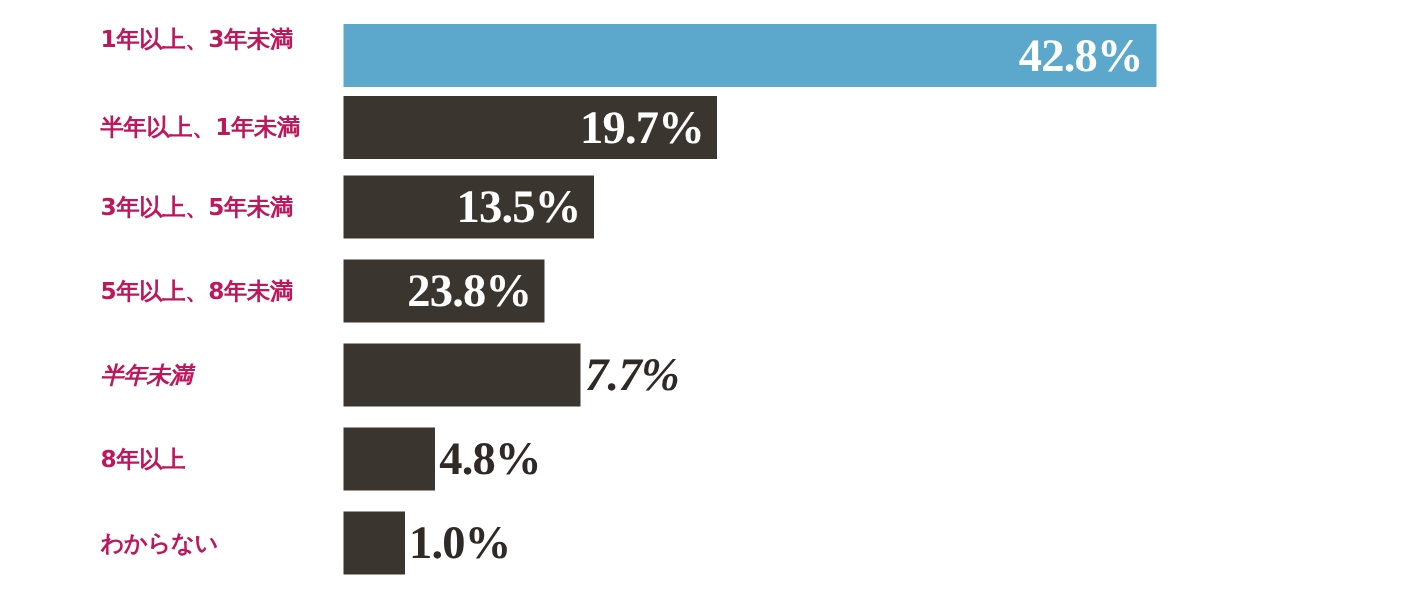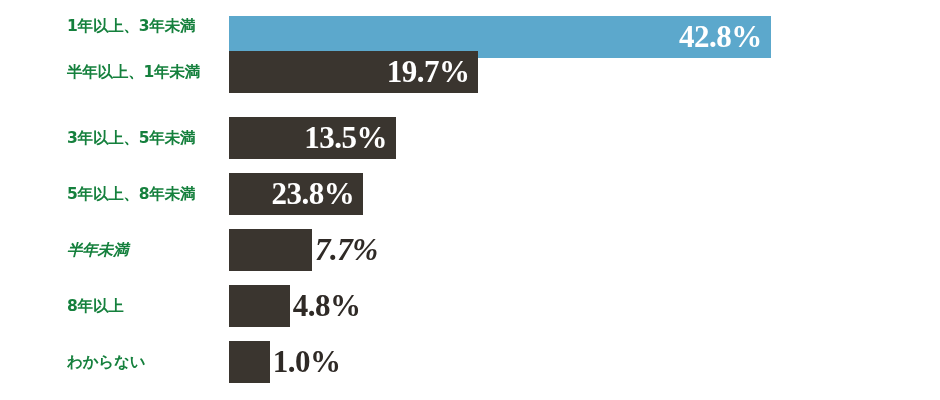--- a/index.html
+++ b/index.html
@@ -27,21 +27,21 @@
     display: block;
   }
   .row-label {
     position: absolute;
     left: 67px;
     top: 0;
     height: 42px;
     line-height: 42px;
     font-size: 15.5px;
     font-weight: 700;
-    color: #15803d;
+    color: #be185d;
     white-space: nowrap;
     letter-spacing: -0.2px;
     font-family: "DejaVu Sans", "Liberation Sans", sans-serif;
   }
   .bar-track {
     position: absolute;
     left: 229px;
     top: 0;
     height: 42px;
   }
@@ -77,21 +77,21 @@
 <body>
 
 <div id="chart-root">
     <div class="bar-row" style="top: 5px;">
       <div class="row-label">1年以上、3年未満</div>
       <div class="bar-track" style="width: 541.848px; margin-top: 11px;">
         <div class="bar-fill" style="width: 100%; background: rgb(92, 168, 204);"></div>
         <div class="bar-value inside">42.8%</div>
       </div>
     </div>
-    <div class="bar-row" style="top: 51px;">
+    <div class="bar-row" style="top: 64px;">
       <div class="row-label">半年以上、1年未満</div>
       <div class="bar-track" style="width: 249.402px; border-radius: 17px;">
         <div class="bar-fill" style="width: 100%; background: rgb(58, 53, 47);"></div>
         <div class="bar-value inside">19.7%</div>
       </div>
     </div>
     <div class="bar-row" style="top: 117px;">
       <div class="row-label">3年以上、5年未満</div>
       <div class="bar-track" style="width: 167px;">
         <div class="bar-fill" style="width: 100%; background: rgb(58, 53, 47);"></div>
@@ -100,21 +100,21 @@
     </div>
     <div class="bar-row" style="top: 173px;">
       <div class="row-label">5年以上、8年未満</div>
       <div class="bar-track" style="width: 134.196px;">
         <div class="bar-fill" style="width: 100%; background: rgb(58, 53, 47);"></div>
         <div class="bar-value inside">23.8%</div>
       </div>
     </div>
     <div class="bar-row" style="top: 229px; font-style: italic;">
       <div class="row-label">半年未満</div>
-      <div class="bar-track" style="width: 83px;">
+      <div class="bar-track" style="width: 114px; padding-left: 44px;">
         <div class="bar-fill" style="width: 100%; background: rgb(58, 53, 47);"></div>
         <div class="bar-value outside">7.7%</div>
       </div>
     </div>
     <div class="bar-row" style="top: 285px;">
       <div class="row-label">8年以上</div>
       <div class="bar-track" style="width: 60.768px;">
         <div class="bar-fill" style="width: 100%; background: rgb(58, 53, 47);"></div>
         <div class="bar-value outside">4.8%</div>
       </div>

